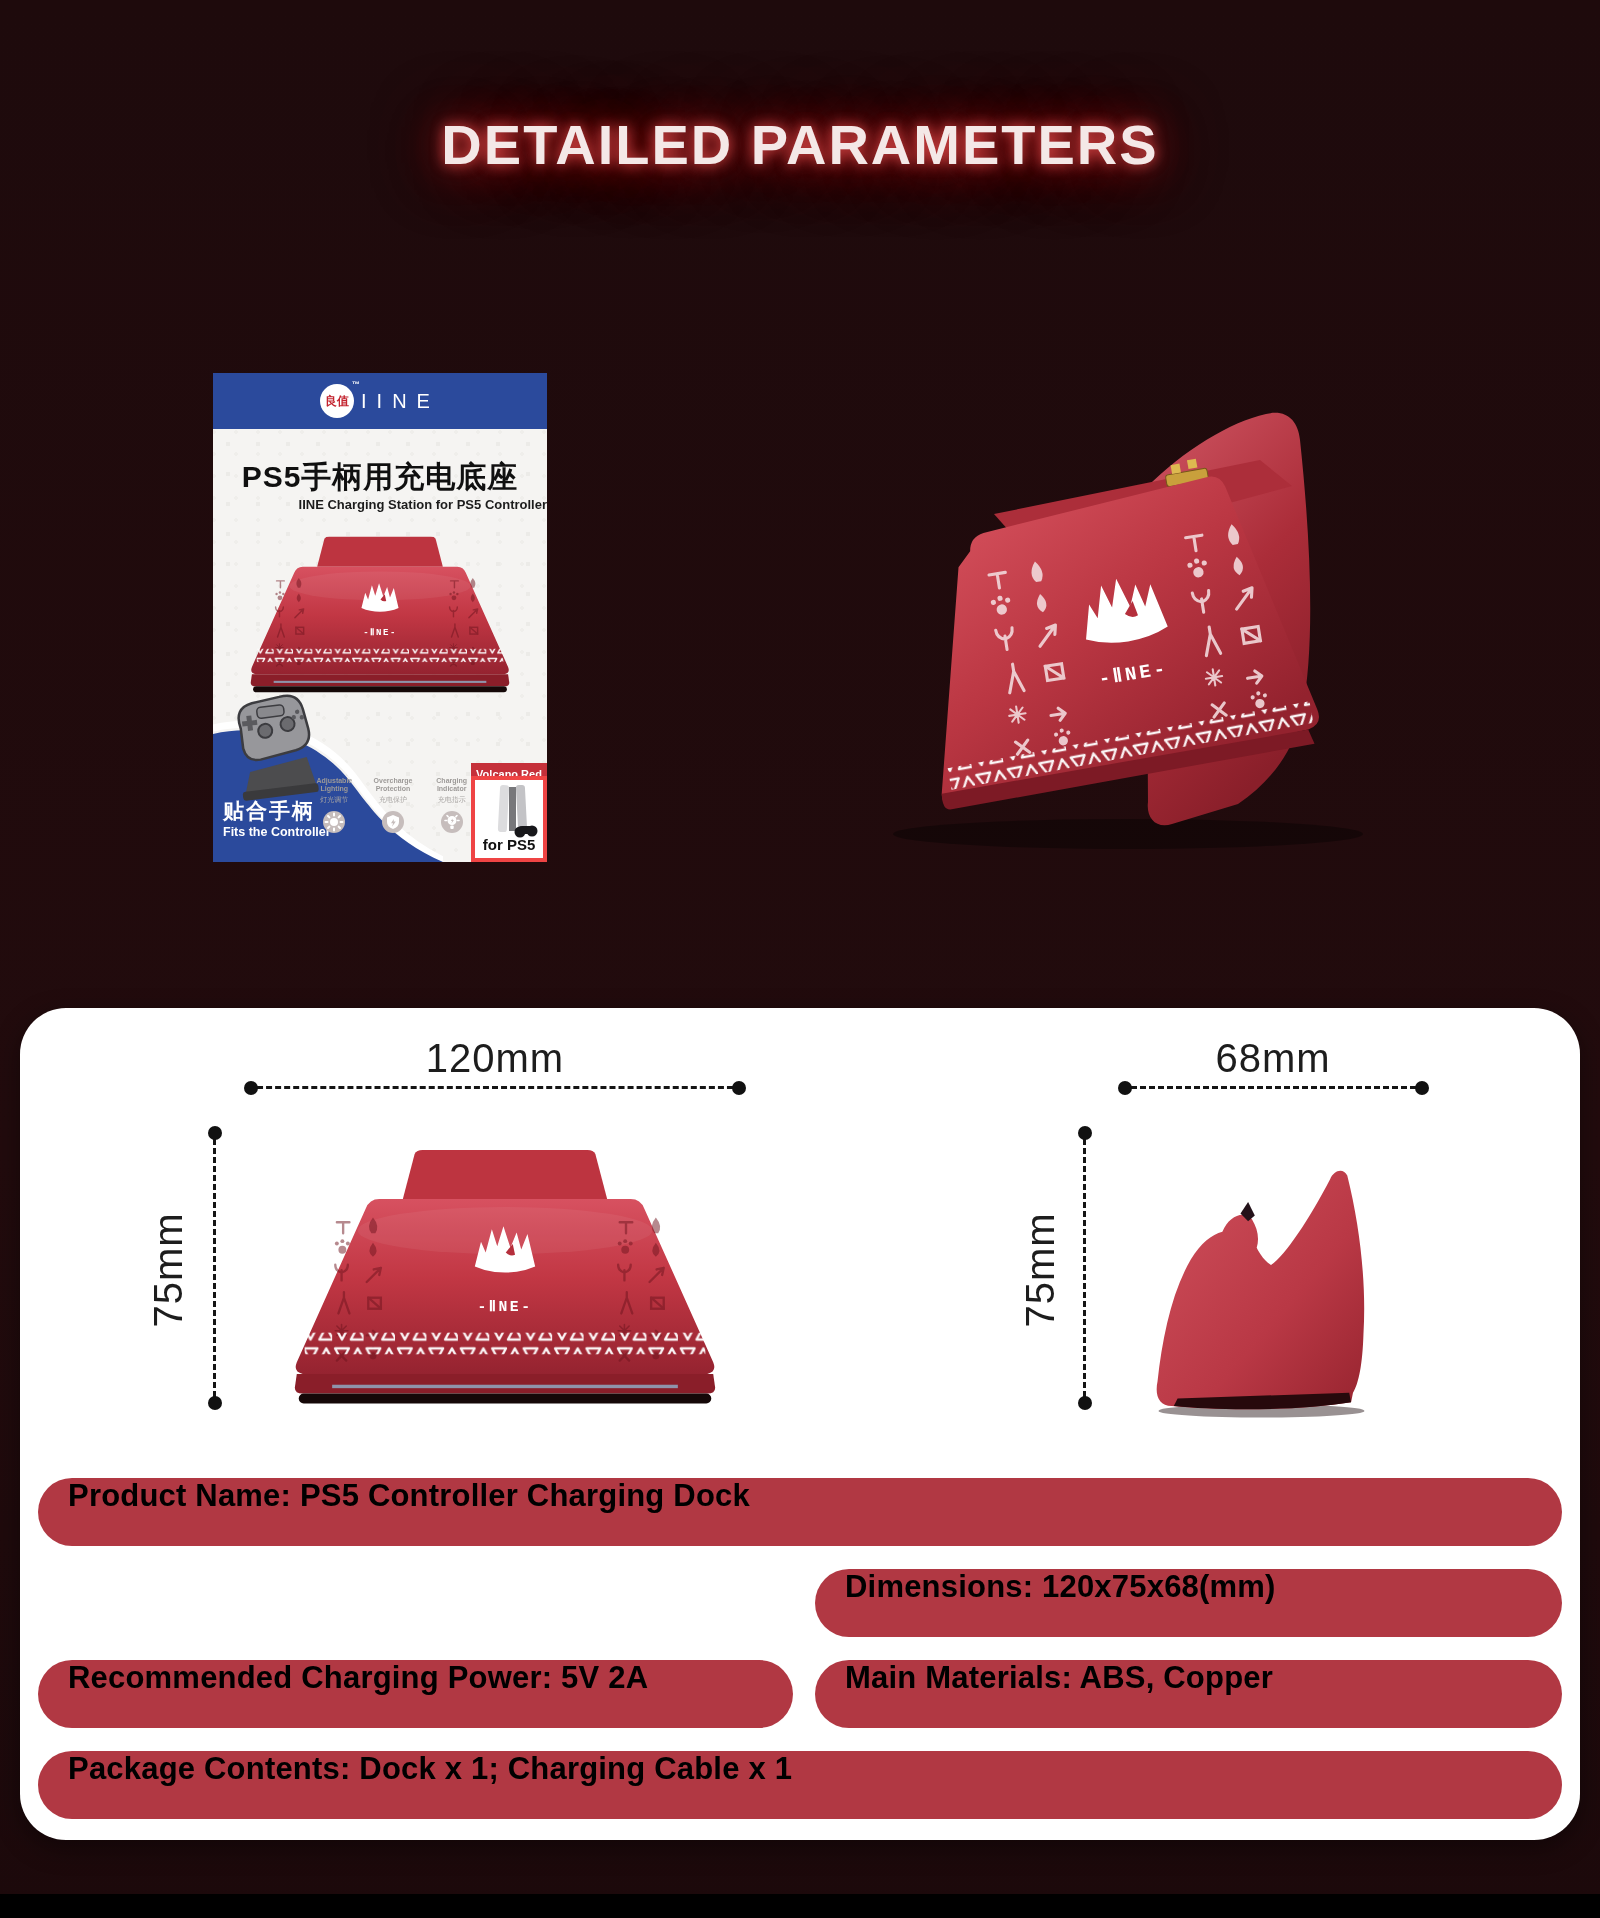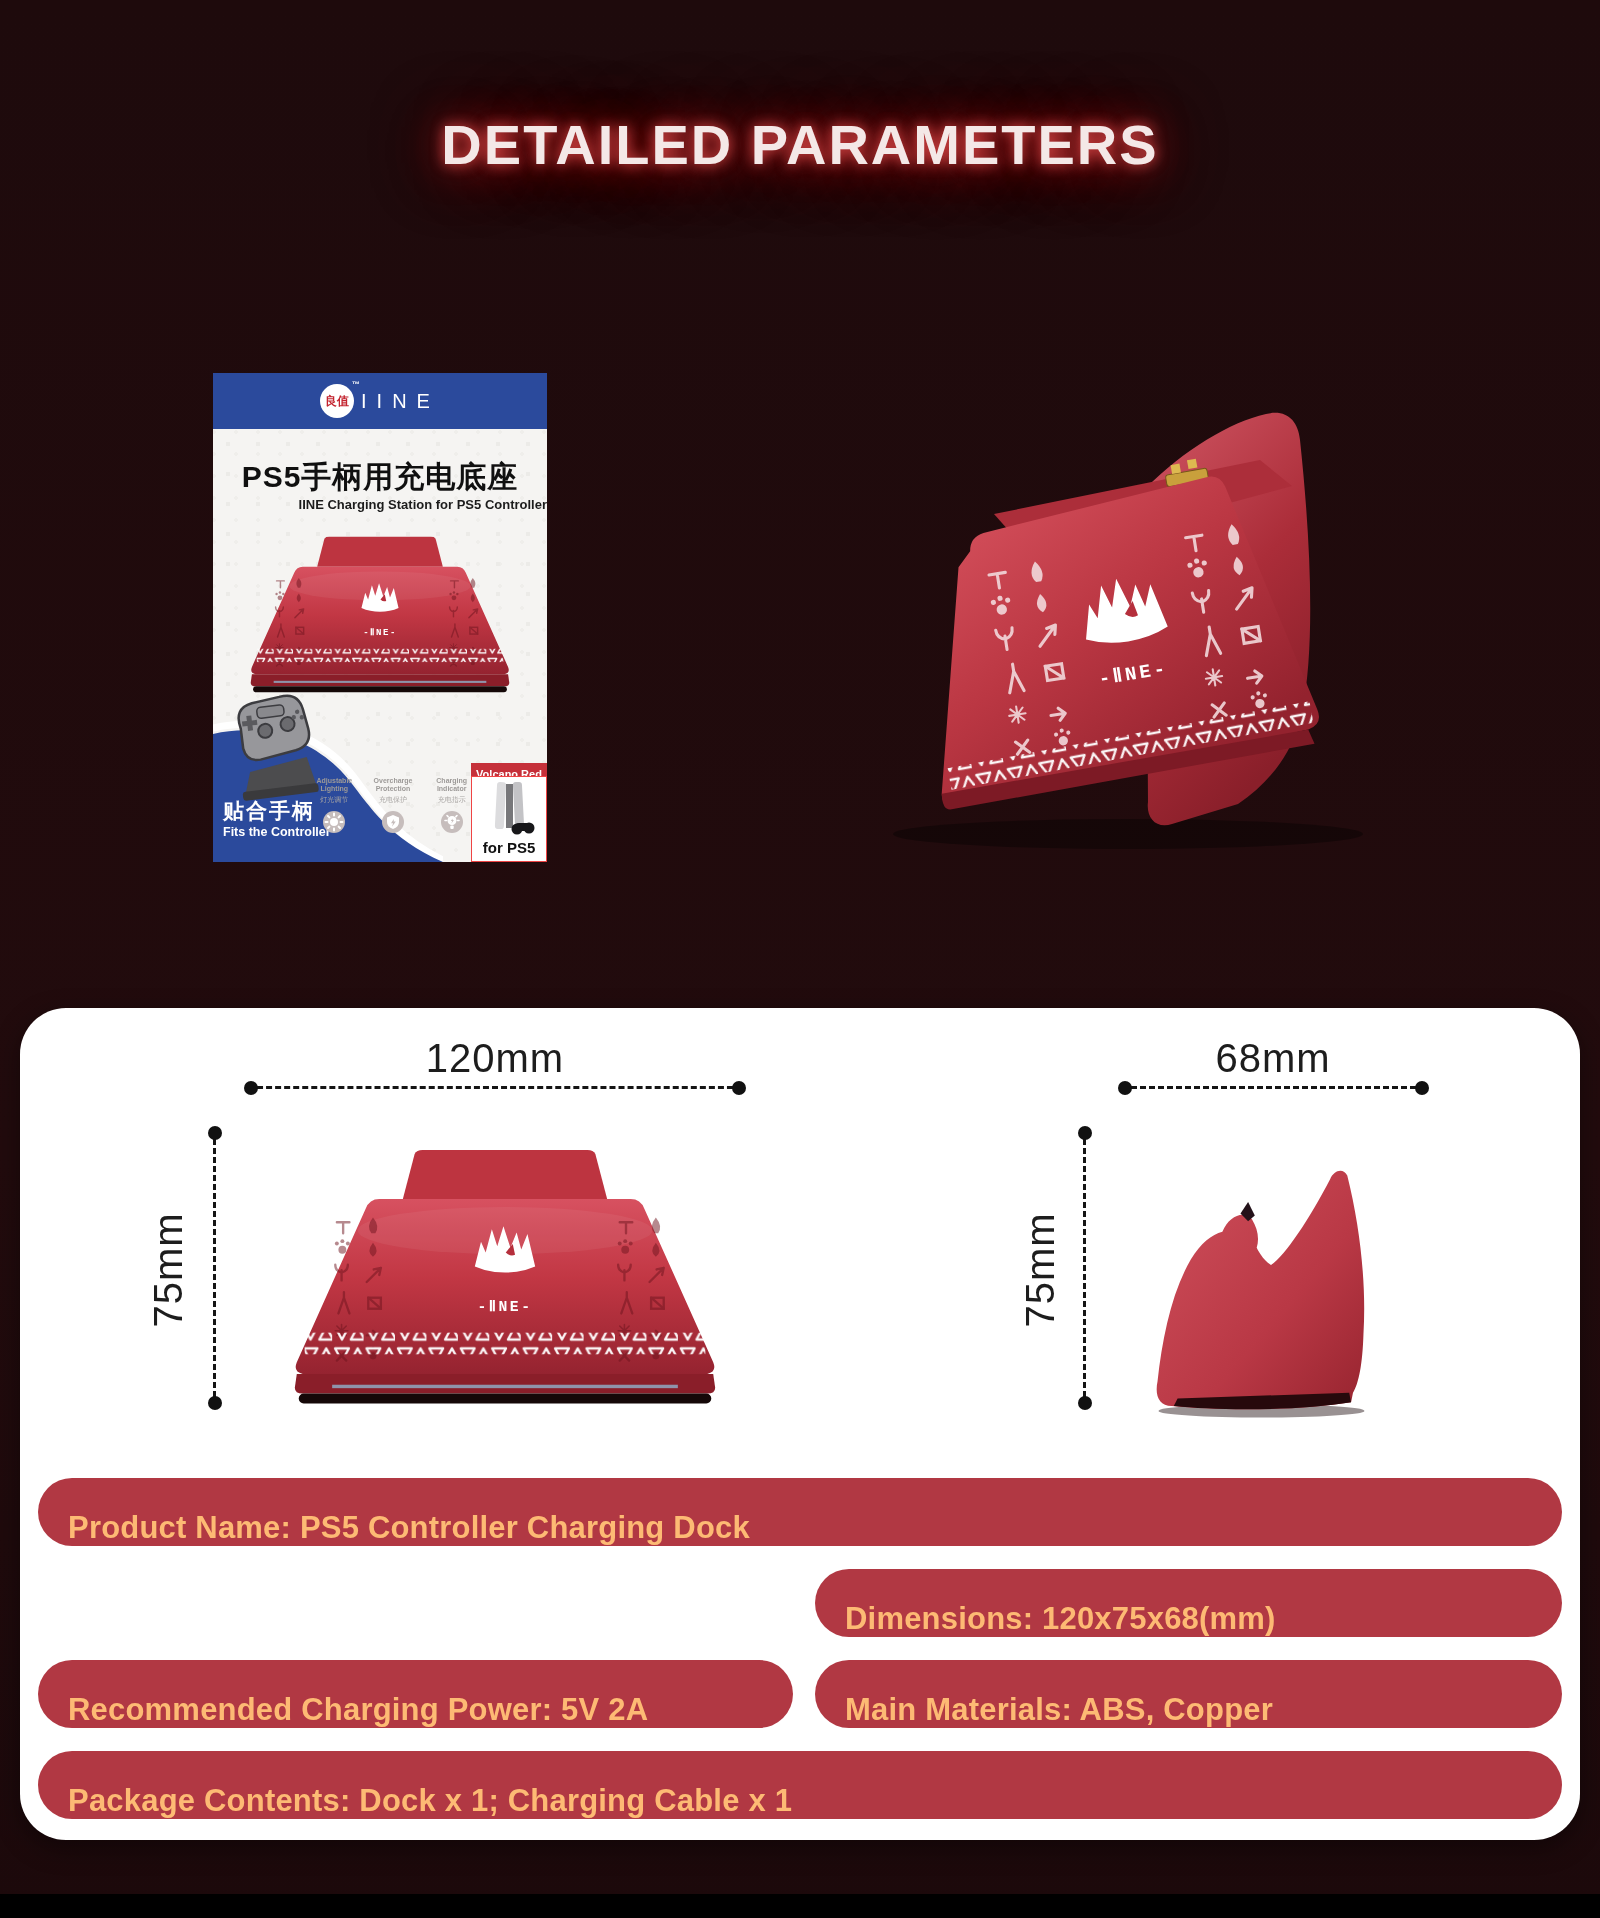--- a/index.html
+++ b/index.html
@@ -37,21 +37,21 @@
   .fit-en { position:absolute; left:10px; top:452px; color:#fff; font-size:12.5px; font-weight:700; }
   .ctrl-art { position:absolute; left:10px; top:316px; width:102px; height:114px; }
   .features { position:absolute; left:94px; top:404px; width:172px; display:flex; gap:4px; }
   .feature { flex:1; text-align:center; }
   .feature .f-en { font-size:7px; color:#9d9a98; line-height:1.15; font-weight:700; }
   .feature .f-cn { font-size:7px; color:#a8a5a3; margin-top:2px; }
   .feature svg { margin-top:5px; }
   .volcano-tab { position:absolute; left:258px; top:390px; width:76px; height:22px; background:#c5303a;
       color:#fff; font-size:11px; font-weight:700; text-align:center; line-height:22px; }
   .forps5 { position:absolute; left:258px; top:403px; width:76px; height:86px; background:#fff;
-      border:1px solid #ef4444; display:flex; flex-direction:column; align-items:center; justify-content:flex-end; }
+      border:4px solid #ef4444; display:flex; flex-direction:column; align-items:center; justify-content:flex-end; }
   .forps5 svg { position:absolute; top:2px; left:11px; }
   .forps5-label { font-size:15px; font-weight:800; color:#111; margin-bottom:5px; }
 
   
   .render3d { position:absolute; left:828px; top:392px; width:592px; height:468px; }
 
   
   .panel { position:absolute; left:20px; top:1008px; width:1560px; height:832px;
       background:#ffffff; border-radius:46px; box-shadow:0 8px 26px rgba(0,0,0,.4); }
   .hlabel { position:absolute; transform:translateX(-50%); font-size:40px; color:#1d1d1d; font-weight:500; letter-spacing:1px; }
@@ -62,21 +62,21 @@
       border-radius:50%; background:#111; }
   .dim-h::before { left:-4px; } .dim-h::after { right:-4px; }
   .dim-v { position:absolute; width:0; border-left:3px dashed #151515; }
   .dim-v::before, .dim-v::after { content:""; position:absolute; left:-8px; width:14px; height:14px;
       border-radius:50%; background:#111; }
   .dim-v::before { top:-4px; } .dim-v::after { bottom:-4px; }
   .front-art { position:absolute; left:245px; top:142px; width:480px; height:275px; }
   .side-art  { position:absolute; left:1105px; top:135px; width:292px; height:286px; }
 
   .pill { position:absolute; height:68px; background:#b13843; border-radius:34px;
-      display:flex; align-items:flex-end; padding:0 30px; color:#fdba74;
+      display:flex; align-items:flex-start; padding:0 30px; color:#000000;
       font-size:31px; font-weight:700; letter-spacing:.2px; }
   .pill-1 { left:18px;  top:470px; width:1524px; }
   .pill-2 { left:18px;  top:561px; width:755px; }
   .pill-3 { left:795px; top:561px; width:747px; }
   .pill-4 { left:18px;  top:652px; width:755px; }
   .pill-5 { left:795px; top:652px; width:747px; }
   .pill-6 { left:18px;  top:743px; width:1524px; }
 
   .bottom-strip { position:absolute; left:0; bottom:0; width:100%; height:24px; background:#000; }
 </style>

